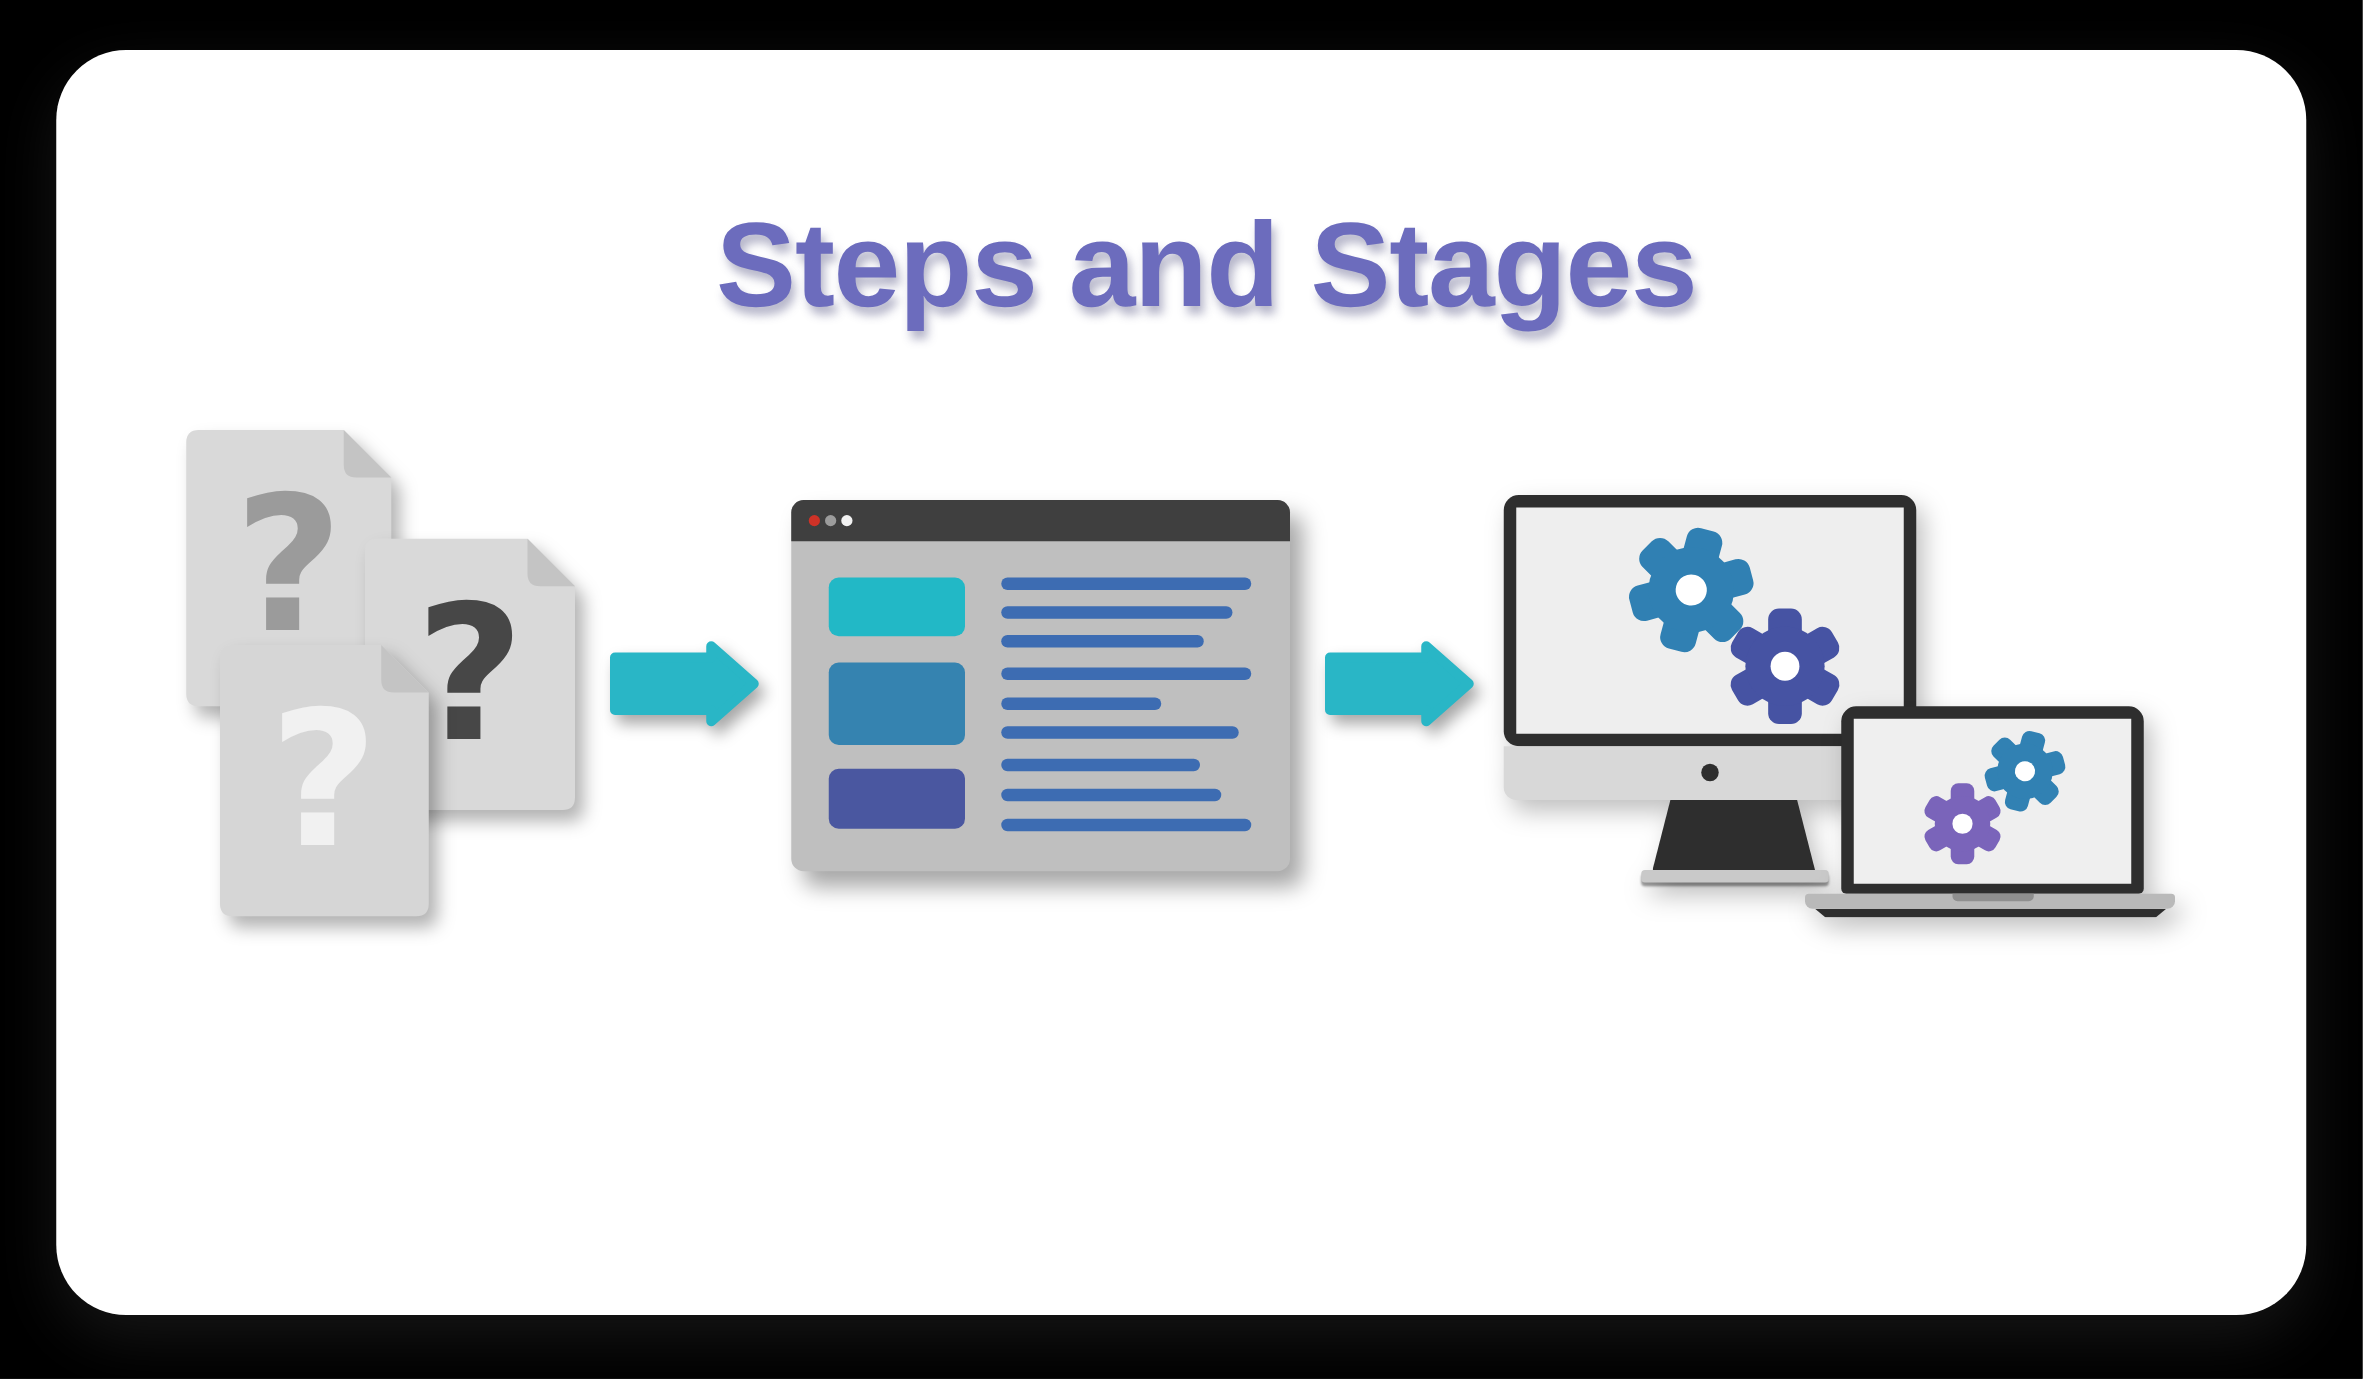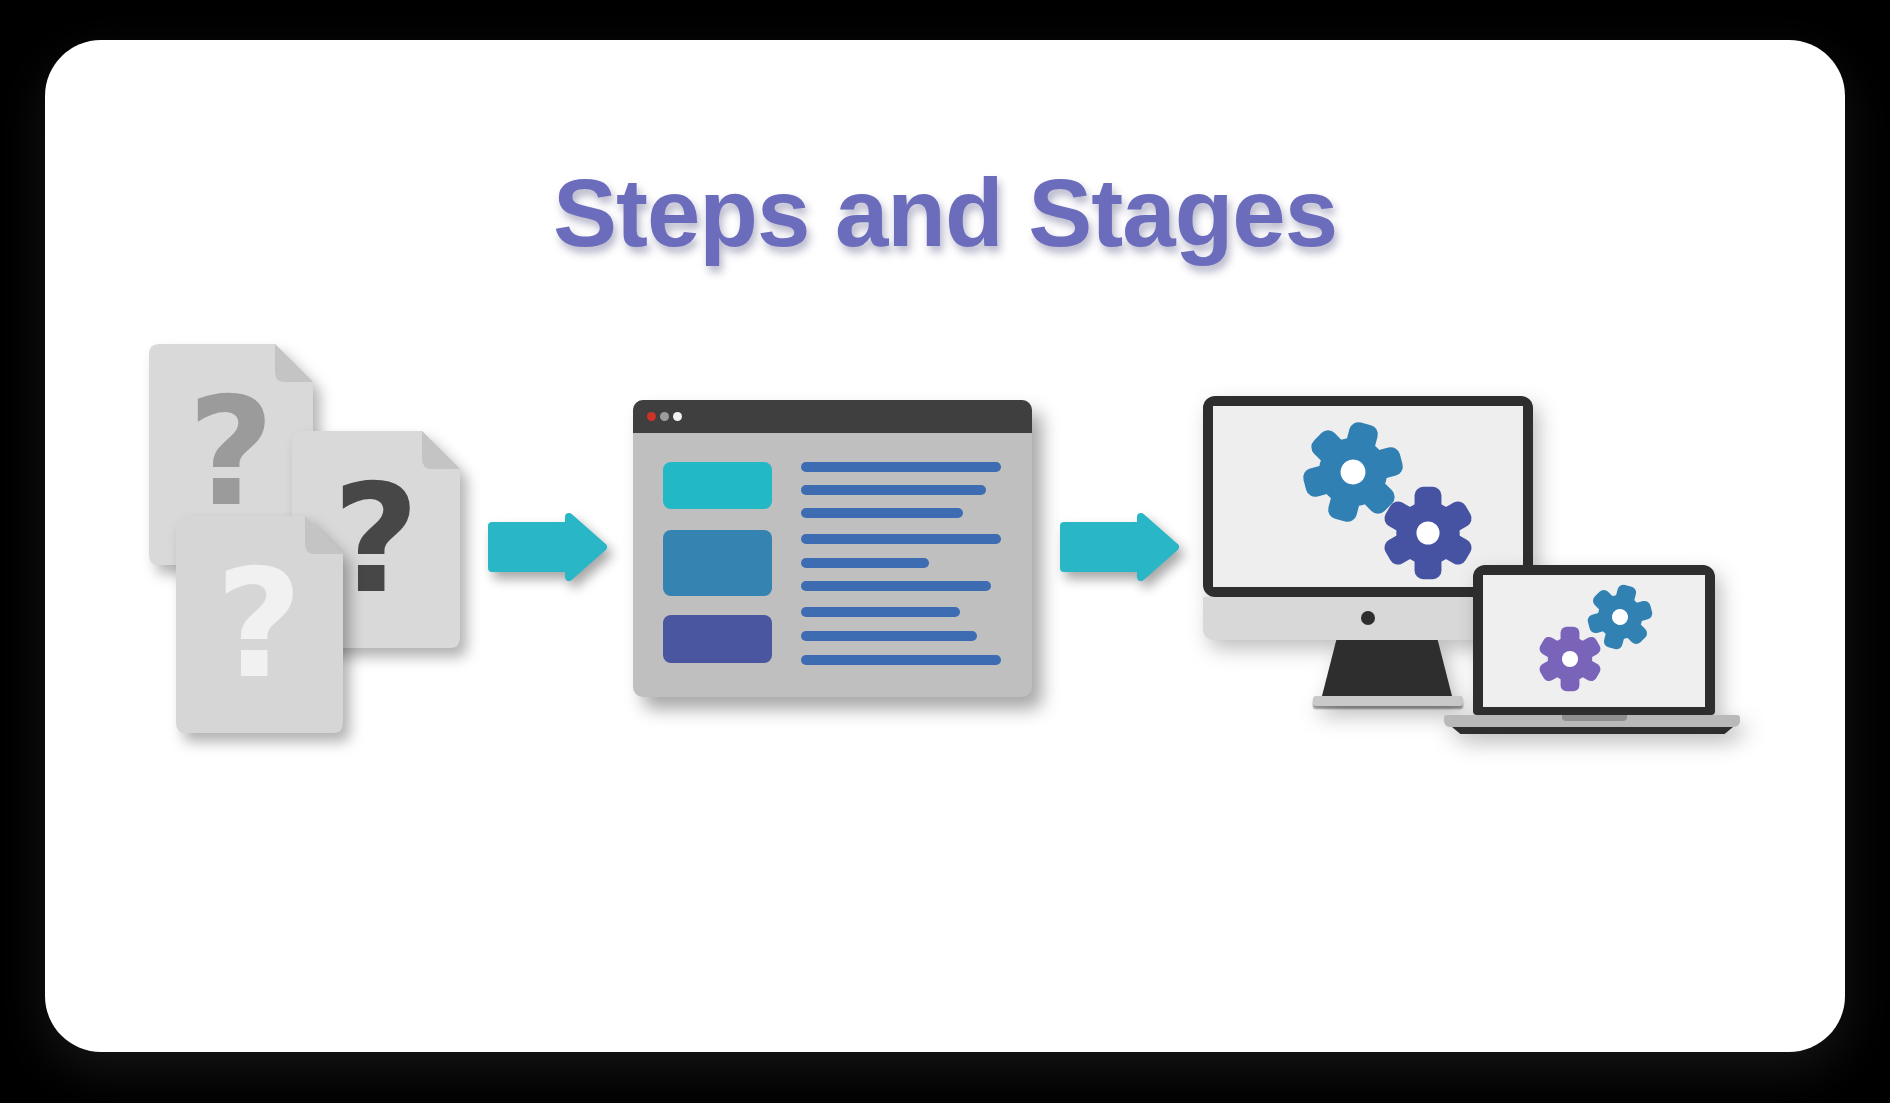--- a/index.html
+++ b/index.html
@@ -52,21 +52,21 @@
       <rect x="-14" y="-48" width="28" height="30" rx="9" transform="rotate(240)"></rect>
       <rect x="-14" y="-48" width="28" height="30" rx="9" transform="rotate(300)"></rect>
       <circle r="33"></circle>
       <circle r="12" style="fill: rgb(255, 255, 255);"></circle>
     </g>
   </defs>
 </svg>
 
 <div class="card" style="background: rgb(255, 255, 255);">
 
-  <div class="title" style="color: rgb(108, 108, 189);">Steps and Stages</div>
+  <div class="title" style="color: rgb(108, 108, 189); padding-left: 20px;">Steps and Stages</div>
 
   <div class="abs" style="left:0;top:0;">
     <svg class="doc abs" style="left:104px;top:304px" width="164" height="221" viewBox="0 0 164 221">
       <path d="M10 0 H126 L164 38 V211 Q164 221 154 221 H10 Q0 221 0 211 V10 Q0 0 10 0 Z" style="fill: rgb(217, 217, 217);"></path>
       <path d="M126 0 L164 38 H136 Q126 38 126 28 Z" style="fill: rgb(196, 196, 196);"></path>
       <text x="82" y="160" style="fill: rgb(155, 155, 155);">?</text>
     </svg>
 
     <svg class="doc abs" style="left:247px;top:391px" width="168" height="217" viewBox="0 0 168 217">
       <path d="M10 0 H130 L168 38 V207 Q168 217 158 217 H10 Q0 217 0 207 V10 Q0 0 10 0 Z" style="fill: rgb(217, 217, 217);"></path>

